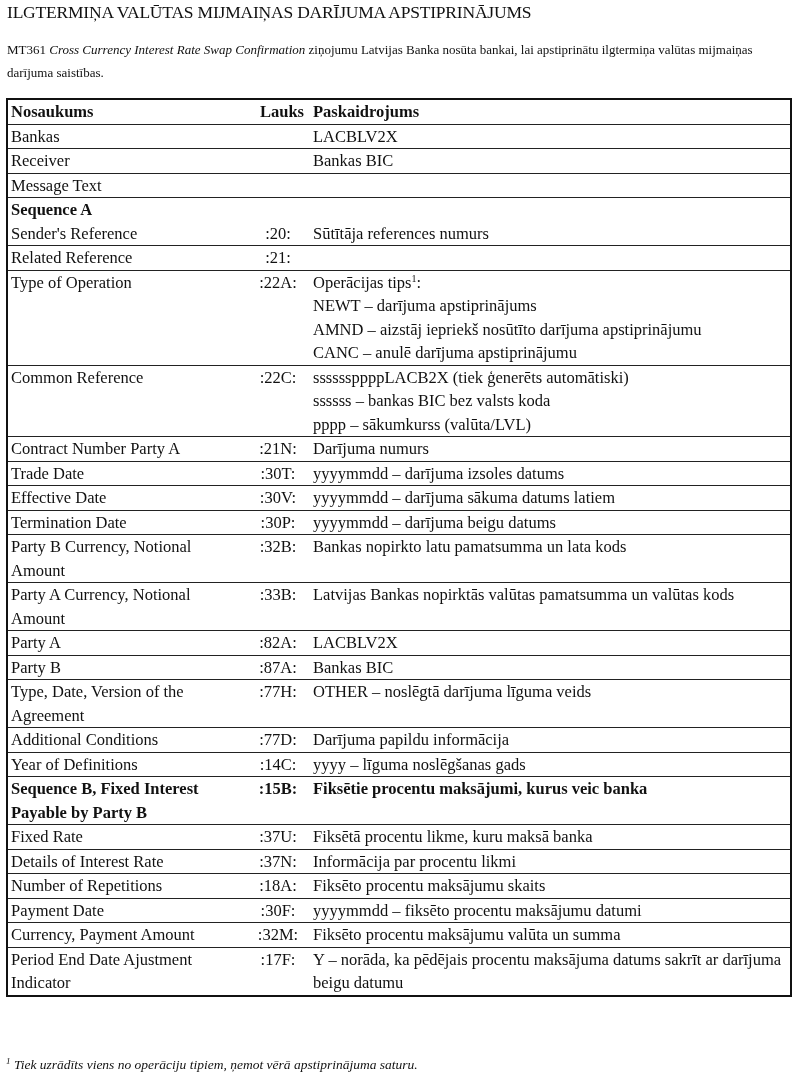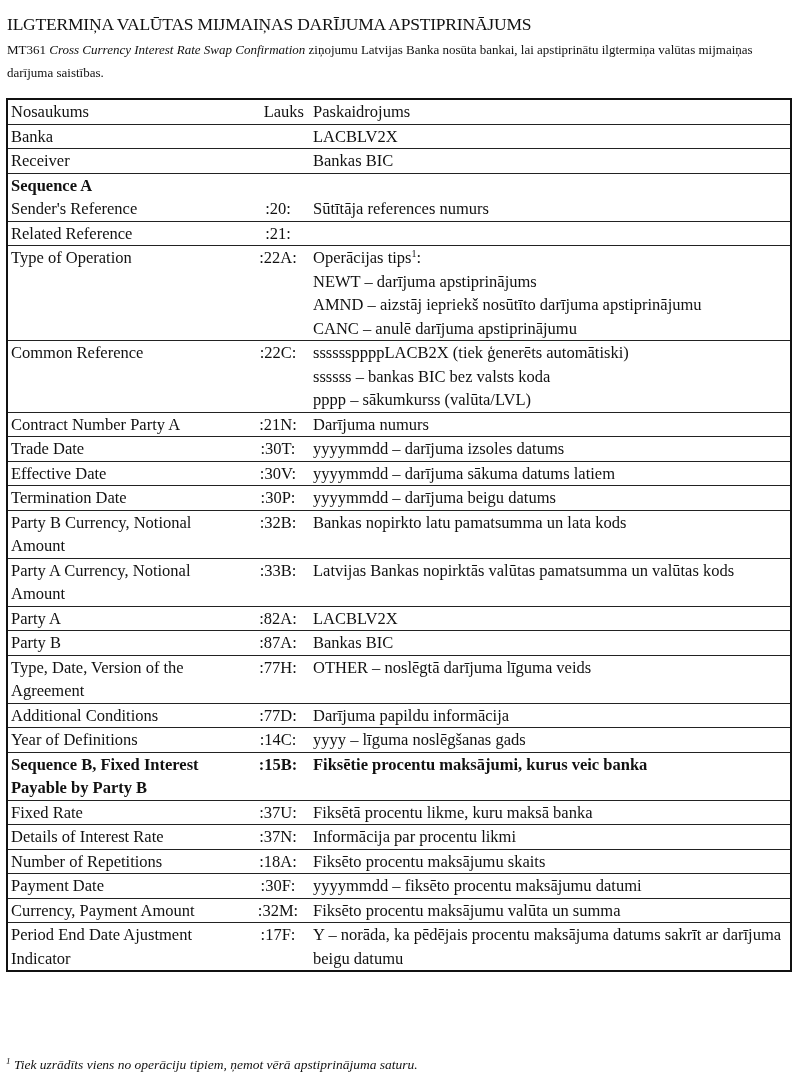--- a/index.html
+++ b/index.html
@@ -3,21 +3,21 @@
 <meta charset="utf-8">
 <style>
   html, body { margin: 0; padding: 0; background: #ffffff; }
   body {
     width: 800px; height: 1085px; overflow: hidden;
     font-family: "Liberation Serif", "DejaVu Serif", serif;
     color: #111;
     position: relative;
   }
   .title {
-    position: absolute; left: 7px; top: 14px;
+    position: absolute; left: 7px; top: 2px;
     font-size: 17.5px; letter-spacing: -0.2px;
     white-space: nowrap;
   }
   .intro {
     position: absolute; left: 7px; top: 38px; width: 790px;
     font-size: 13px; line-height: 23px;
   }
   .intro em { font-style: italic; }
   table.spec {
     position: absolute; left: 6px; top: 98px; width: 786px;
@@ -27,21 +27,21 @@
   }
   table.spec td {
     border-top: 1.5px solid #222;
     padding: 0 0 0 3px;
     vertical-align: top;
     line-height: 23.5px;
   }
   td.c1 { width: 232px; padding-left: 3px; }
   td.c2 { width: 58px; text-align: center; padding-left: 3px; }
   td.c3 { padding-left: 4px; }
-  tr.head td { font-weight: normal; }
+  tr.head td { font-weight: bold; }
   tr.head td.c2 { text-align: right; padding-right: 6px; }
   .bold { font-weight: bold; }
   sup { font-size: 10px; line-height: 0; }
   .desc-line { display: block; }
   .footnote {
     position: absolute; left: 6px; top: 1057px;
     font-size: 13.5px; white-space: nowrap; font-style: italic;
   }
   .footnote sup { font-size: 9px; }
 </style>
@@ -55,31 +55,38 @@
 </div>
 
 <table class="spec">
   <tbody id="spec-body">
     <tr class="head">
       <td class="c1">Nosaukums</td>
       <td class="c2">Lauks</td>
       <td class="c3">Paskaidrojums</td>
     </tr>
   <tr>
-        <td class="c1"><span>Banka</span></td>
+        <td class="c1"><span>Bankas</span></td>
         <td class="c2"><span></span></td>
         <td class="c3">
           <span class="desc-line"><span>LACBLV2X</span></span>
         </td>
       </tr>
       <tr>
         <td class="c1"><span>Receiver</span></td>
         <td class="c2"><span></span></td>
         <td class="c3">
           <span class="desc-line"><span>Bankas BIC</span></span>
+        </td>
+      </tr>
+      <tr>
+        <td class="c1"><span>Message Text</span></td>
+        <td class="c2"><span></span></td>
+        <td class="c3">
+          <span class="desc-line">&nbsp;</span>
         </td>
       </tr>
       <tr>
         <td class="c1"><span class="bold desc-line">Sequence A</span><span>Sender's Reference</span></td>
         <td class="c2"><span class="desc-line">&nbsp;</span><span>:20:</span></td>
         <td class="c3">
           <span class="desc-line">&nbsp;</span>
           <span class="desc-line"><span>Sūtītāja references numurs</span></span>
         </td>
       </tr>

